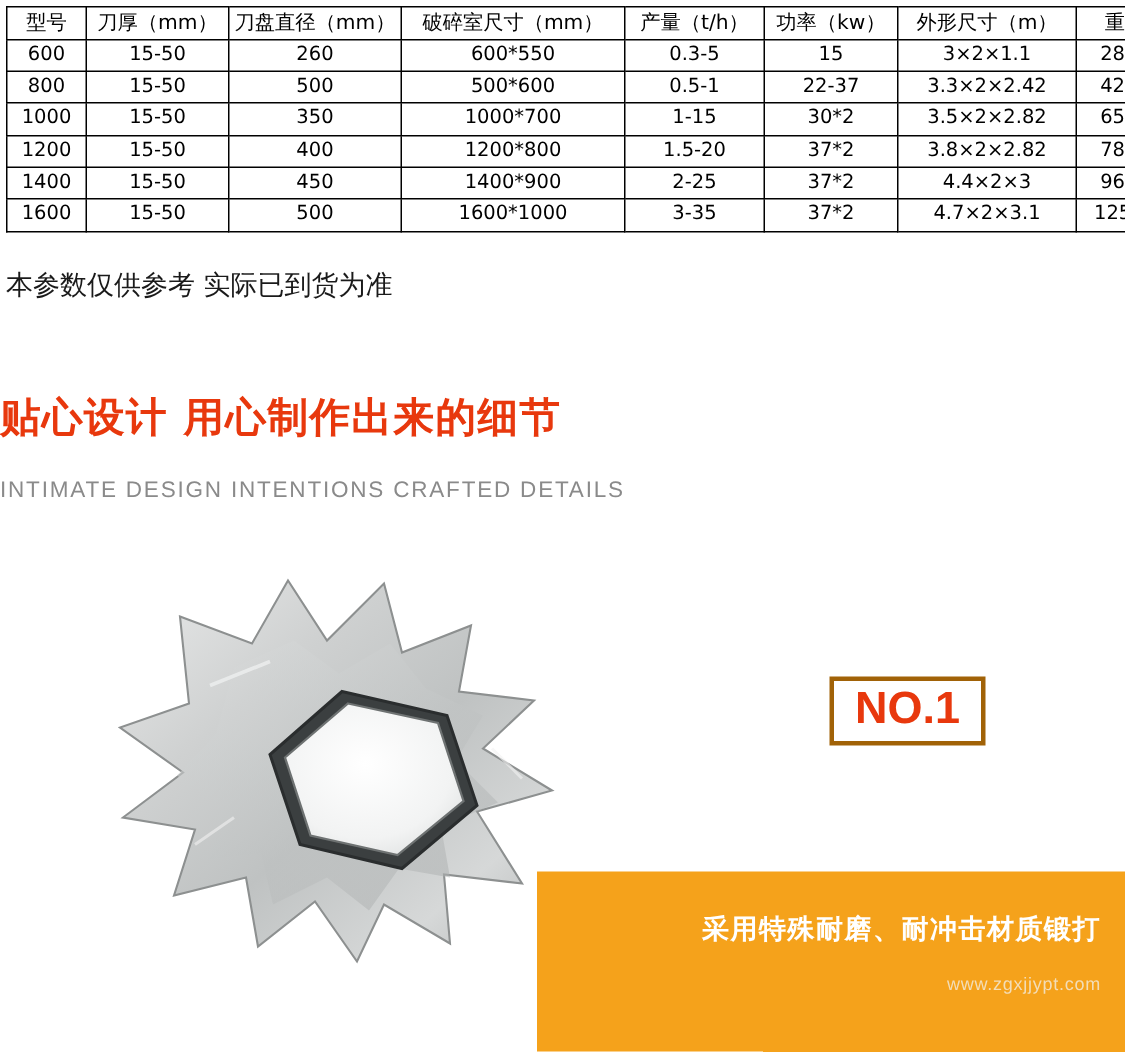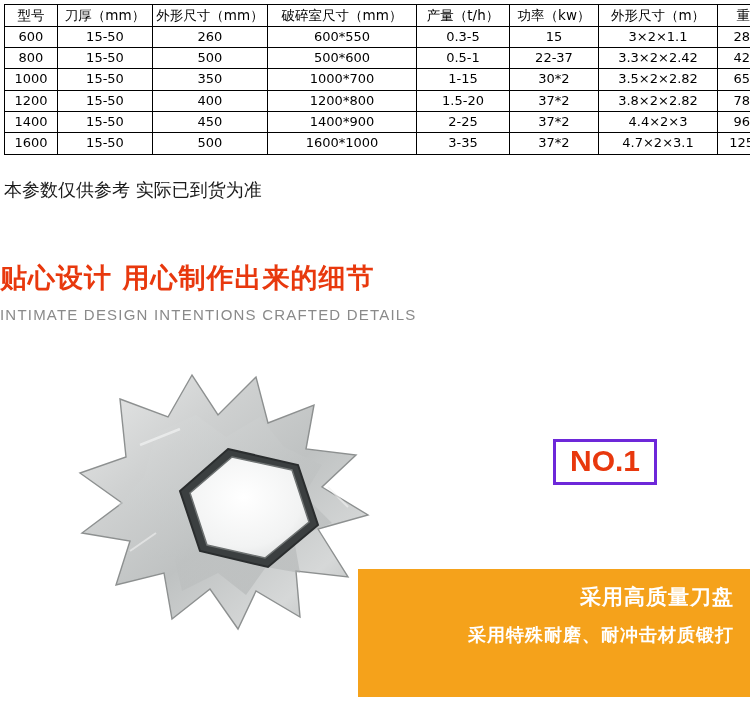--- a/index.html
+++ b/index.html
@@ -63,21 +63,21 @@
     text-align: left;
   }
   .headline-cn {
     font-size: 27px;
     font-weight: bold;
     color: #e8380d;
     letter-spacing: 1px;
     font-family: "DejaVu Sans", "Liberation Sans", sans-serif;
   }
   .headline-en {
-    margin-top: 10px;
+    margin-top: 22px;
     font-size: 15px;
     color: #8a8a8a;
     letter-spacing: 1.2px;
     font-family: "Liberation Sans", sans-serif;
   }
 
   
   .photo-area {
     position: relative;
     width: 750px;
@@ -93,21 +93,21 @@
     width: 330px;
     height: 300px;
   }
   .blade-svg { display: block; }
 
   
   .no1-badge {
     position: absolute;
     left: 553px;
     top: 102px;
-    border: 3px solid #6d28d9;
+    border: 3px solid #a16207;
     color: #e8380d;
     font-size: 30px;
     font-weight: bold;
     padding: 2px 14px 4px 14px;
     letter-spacing: 0px;
     font-family: "Liberation Sans", sans-serif;
     line-height: 1.15;
   }
 
   
@@ -146,21 +146,21 @@
 </style>
 </head>
 <body>
 
 <div class="spec-table-wrap">
   <table class="spec">
     <thead>
       <tr>
         <th class="col0">型号</th>
         <th class="col1">刀厚（mm）</th>
-        <th class="col2">外形尺寸（mm）</th>
+        <th class="col2">刀盘直径（mm）</th>
         <th class="col3">破碎室尺寸（mm）</th>
         <th class="col4">产量（t/h）</th>
         <th class="col5">功率（kw）</th>
         <th class="col6">外形尺寸（m）</th>
         <th class="col7">重量</th>
       </tr>
     </thead>
     <tbody>
       <tr>
         <td class="col0">600</td>
@@ -272,17 +272,17 @@
 
       <path d="M80,108 L120,92" stroke="#f1f2f2" stroke-width="2.5" opacity="0.7" fill="none"></path>
       <path d="M96,196 L70,214" stroke="#f1f2f2" stroke-width="2" opacity="0.6" fill="none"></path>
       <path d="M268,150 L288,170" stroke="#f1f2f2" stroke-width="2" opacity="0.6" fill="none"></path>
     </svg>
   </div>
 
   <div class="no1-badge">NO.1</div>
 
   <div class="orange-banner">
-    <div class="banner-line1">采用高质量刀盘</div>
     <div class="banner-line2">采用特殊耐磨、耐冲击材质锻打</div>
+    <div class="banner-url">www.zgxjjypt.com</div>
   </div>
 
 </div>
 
 </body></html>

